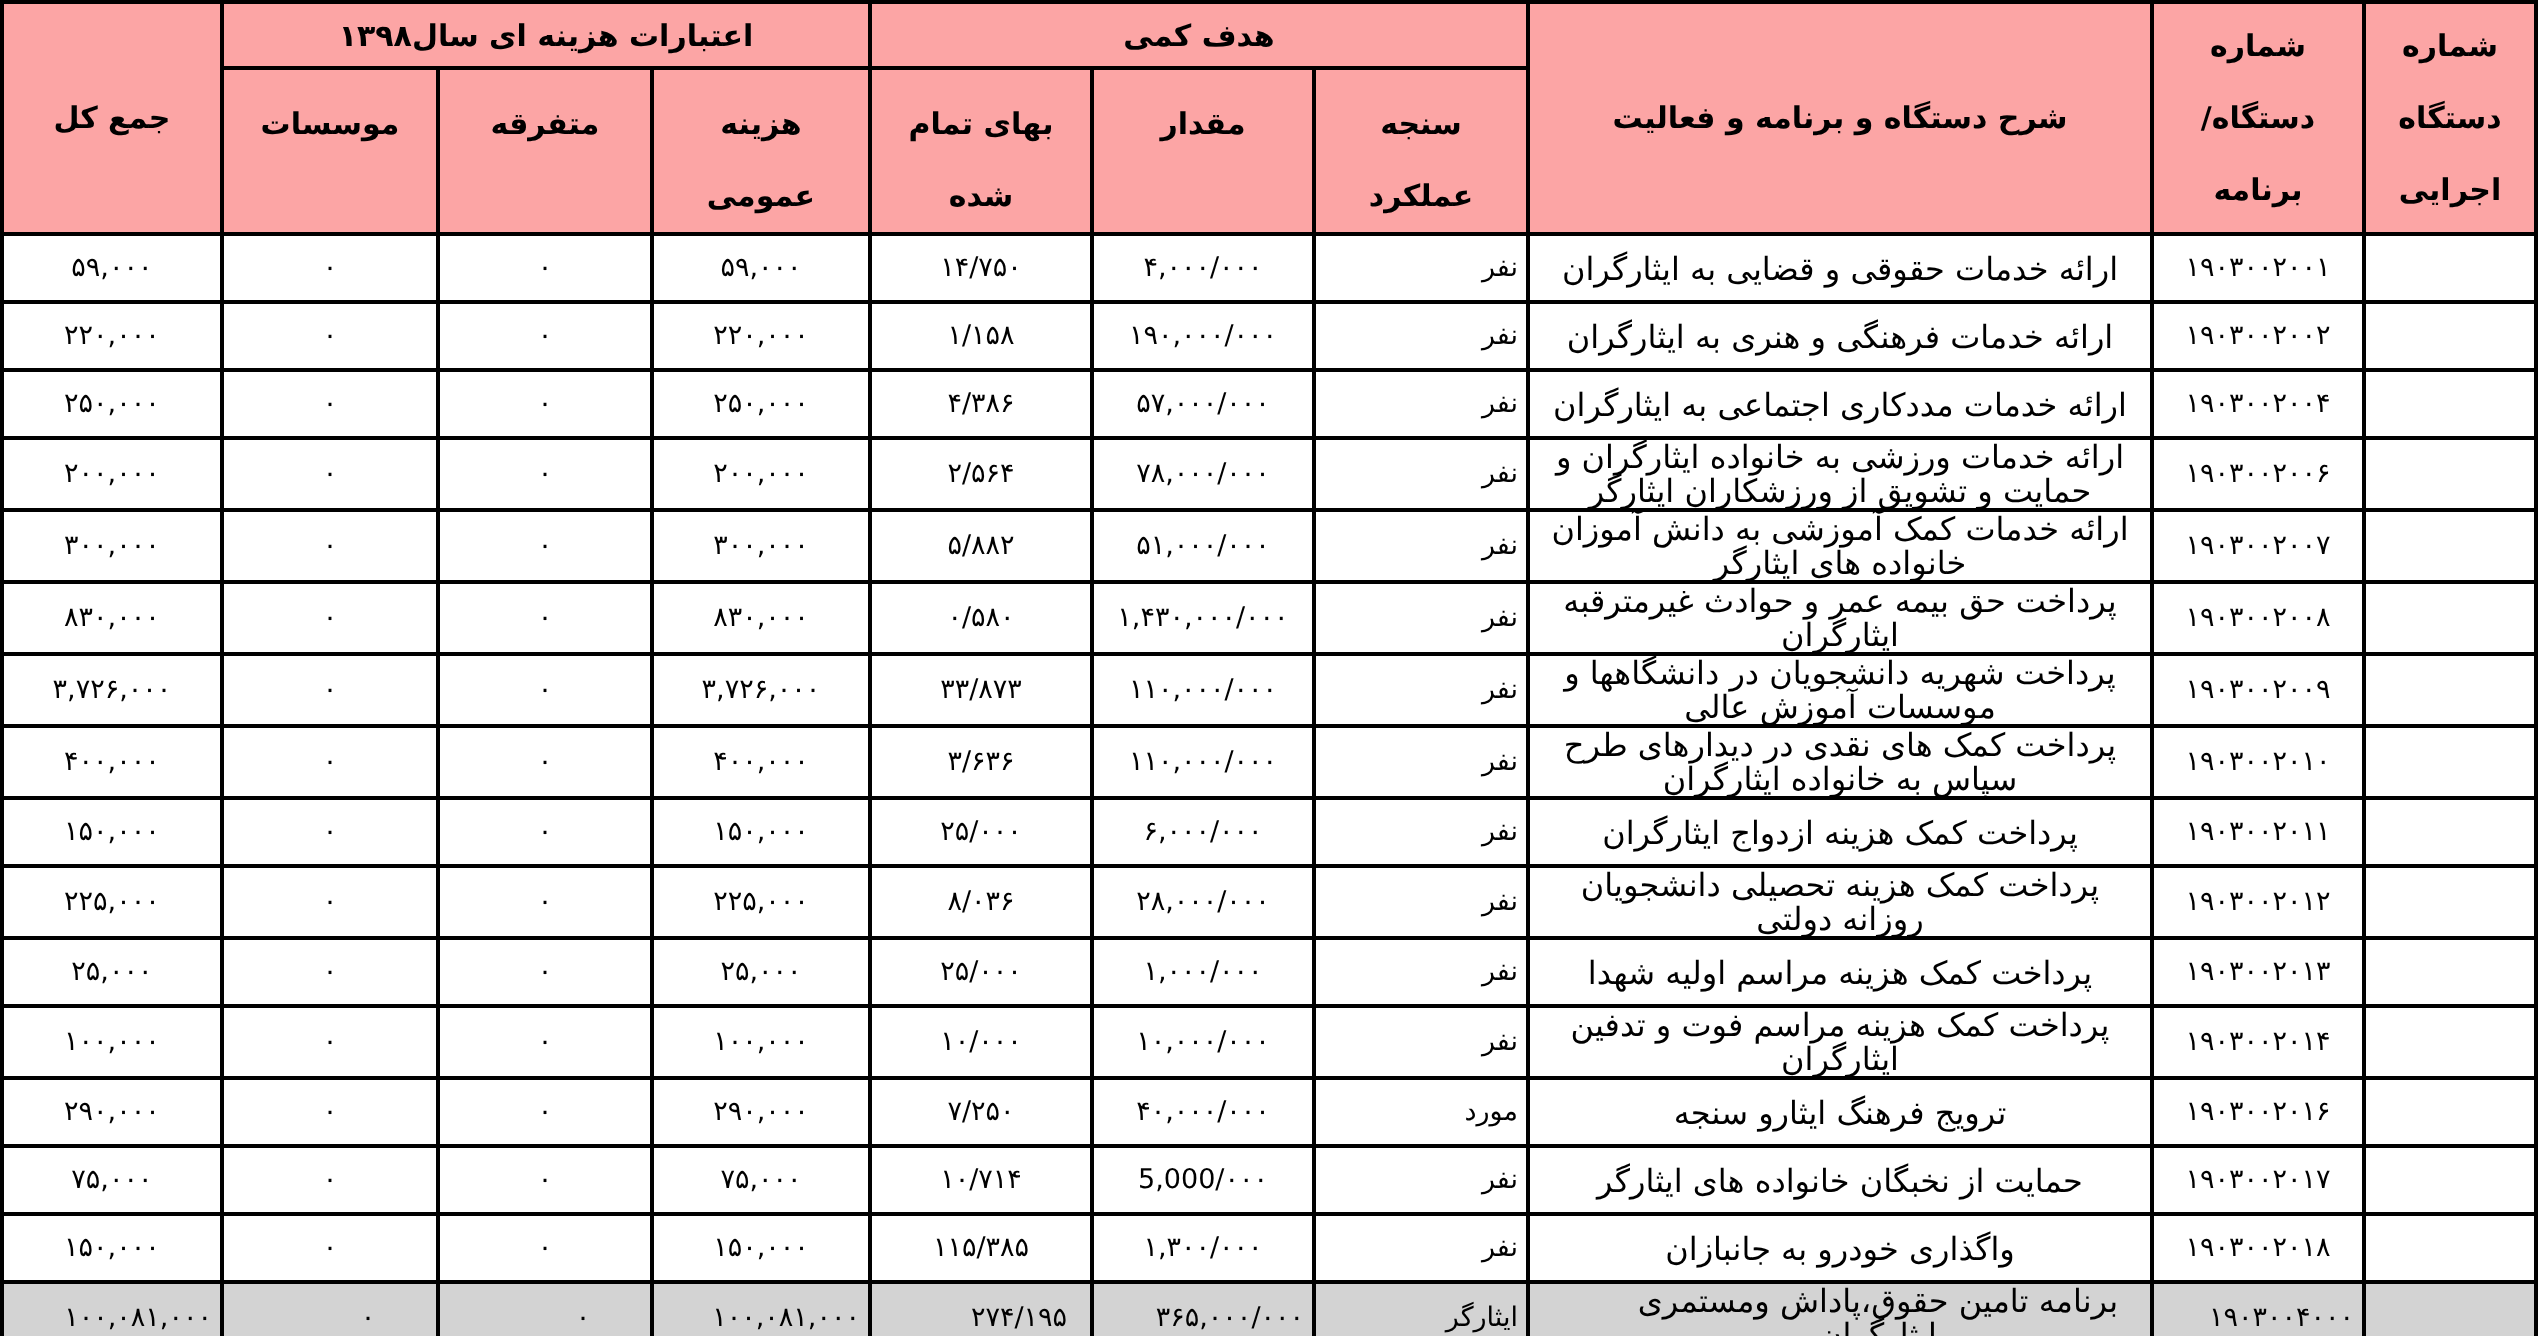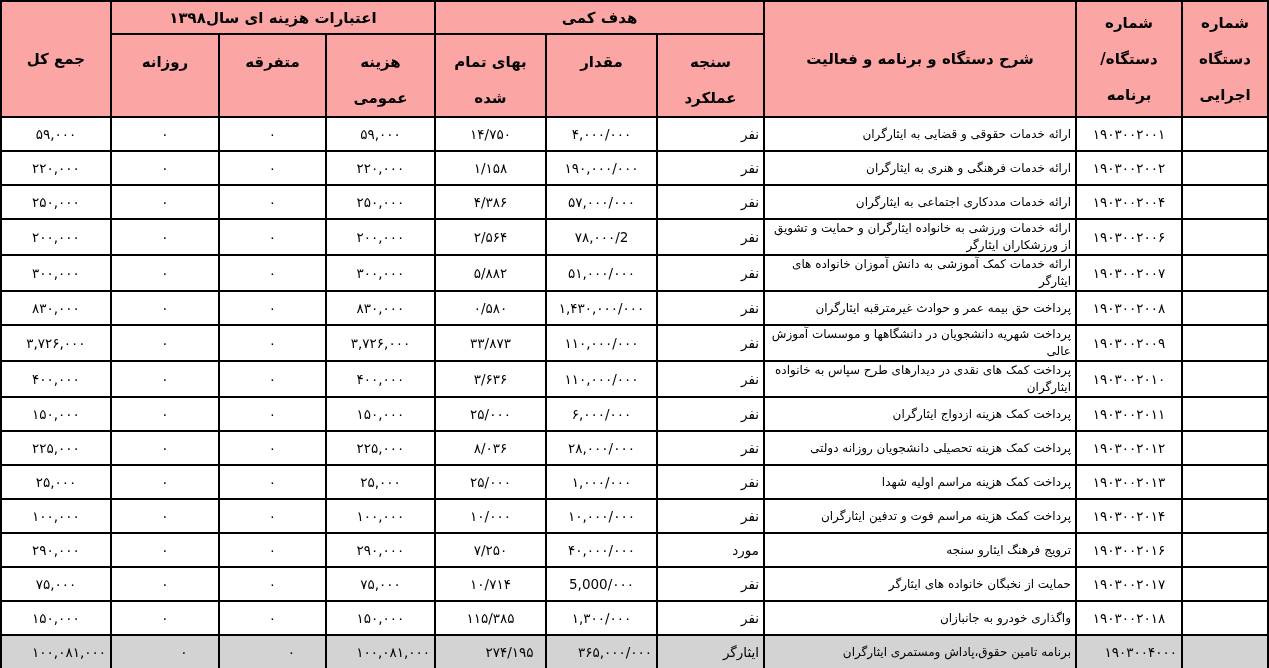--- a/index.html
+++ b/index.html
@@ -38,22 +38,21 @@
   th.h-measure { padding-right: 6px; }
   tbody td {
     font-size: 13.5px;
     text-align: center;
     vertical-align: middle;
     height: 34px;
     background: #ffffff;
     color: #000000;
   }
   td.c-desc {
-    text-align: right;
-    font-size: 12px;
+    font-size: 16px;
     line-height: 17px;
     padding: 3px 5px;
   }
   td.c-measure { text-align: right; padding-right: 6px; padding-left: 2px; margin-top: 15px; }
   tr.hl td { background: #d3d3d3; padding-left: 42px; }
 </style>
 </head>
 <body>
 
 <div class="sheet">
@@ -89,21 +88,21 @@
       </tr>
       <tr class="h-sub">
         <th class="h-measure">سنجه عملکرد</th>
         <th>مقدار</th>
         <th>بهای تمام شده</th>
         <th class="hmulti2">
           <span>هزینه</span>
           <span>عمومی</span>
         </th>
         <th>متفرقه</th>
-        <th>روزانه</th>
+        <th>موسسات</th>
       </tr>
     </thead>
     <tbody>
         <tr>
     <td class="c-agency"></td>
     <td class="c-prog">۱۹۰۳۰۰۲۰۰۱</td>
     <td class="c-desc">ارائه خدمات حقوقی و قضایی به ایثارگران</td>
     <td class="c-measure">نفر</td>
     <td class="c-num">۴,۰۰۰/۰۰۰</td>
     <td class="c-num">۱۴/۷۵۰</td>
@@ -134,21 +133,21 @@
     <td class="c-num">۲۵۰,۰۰۰</td>
     <td class="c-num">۰</td>
     <td class="c-num">۰</td>
     <td class="c-num">۲۵۰,۰۰۰</td>
   </tr>
         <tr>
     <td class="c-agency"></td>
     <td class="c-prog">۱۹۰۳۰۰۲۰۰۶</td>
     <td class="c-desc">ارائه خدمات ورزشی به خانواده ایثارگران و حمایت و تشویق از ورزشکاران ایثارگر</td>
     <td class="c-measure">نفر</td>
-    <td class="c-num">۷۸,۰۰۰/2</td>
+    <td class="c-num">۷۸,۰۰۰/۰۰۰</td>
     <td class="c-num">۲/۵۶۴</td>
     <td class="c-num">۲۰۰,۰۰۰</td>
     <td class="c-num">۰</td>
     <td class="c-num">۰</td>
     <td class="c-num">۲۰۰,۰۰۰</td>
   </tr>
         <tr>
     <td class="c-agency"></td>
     <td class="c-prog">۱۹۰۳۰۰۲۰۰۷</td>
     <td class="c-desc">ارائه خدمات کمک آموزشی به دانش آموزان خانواده های ایثارگر</td>

